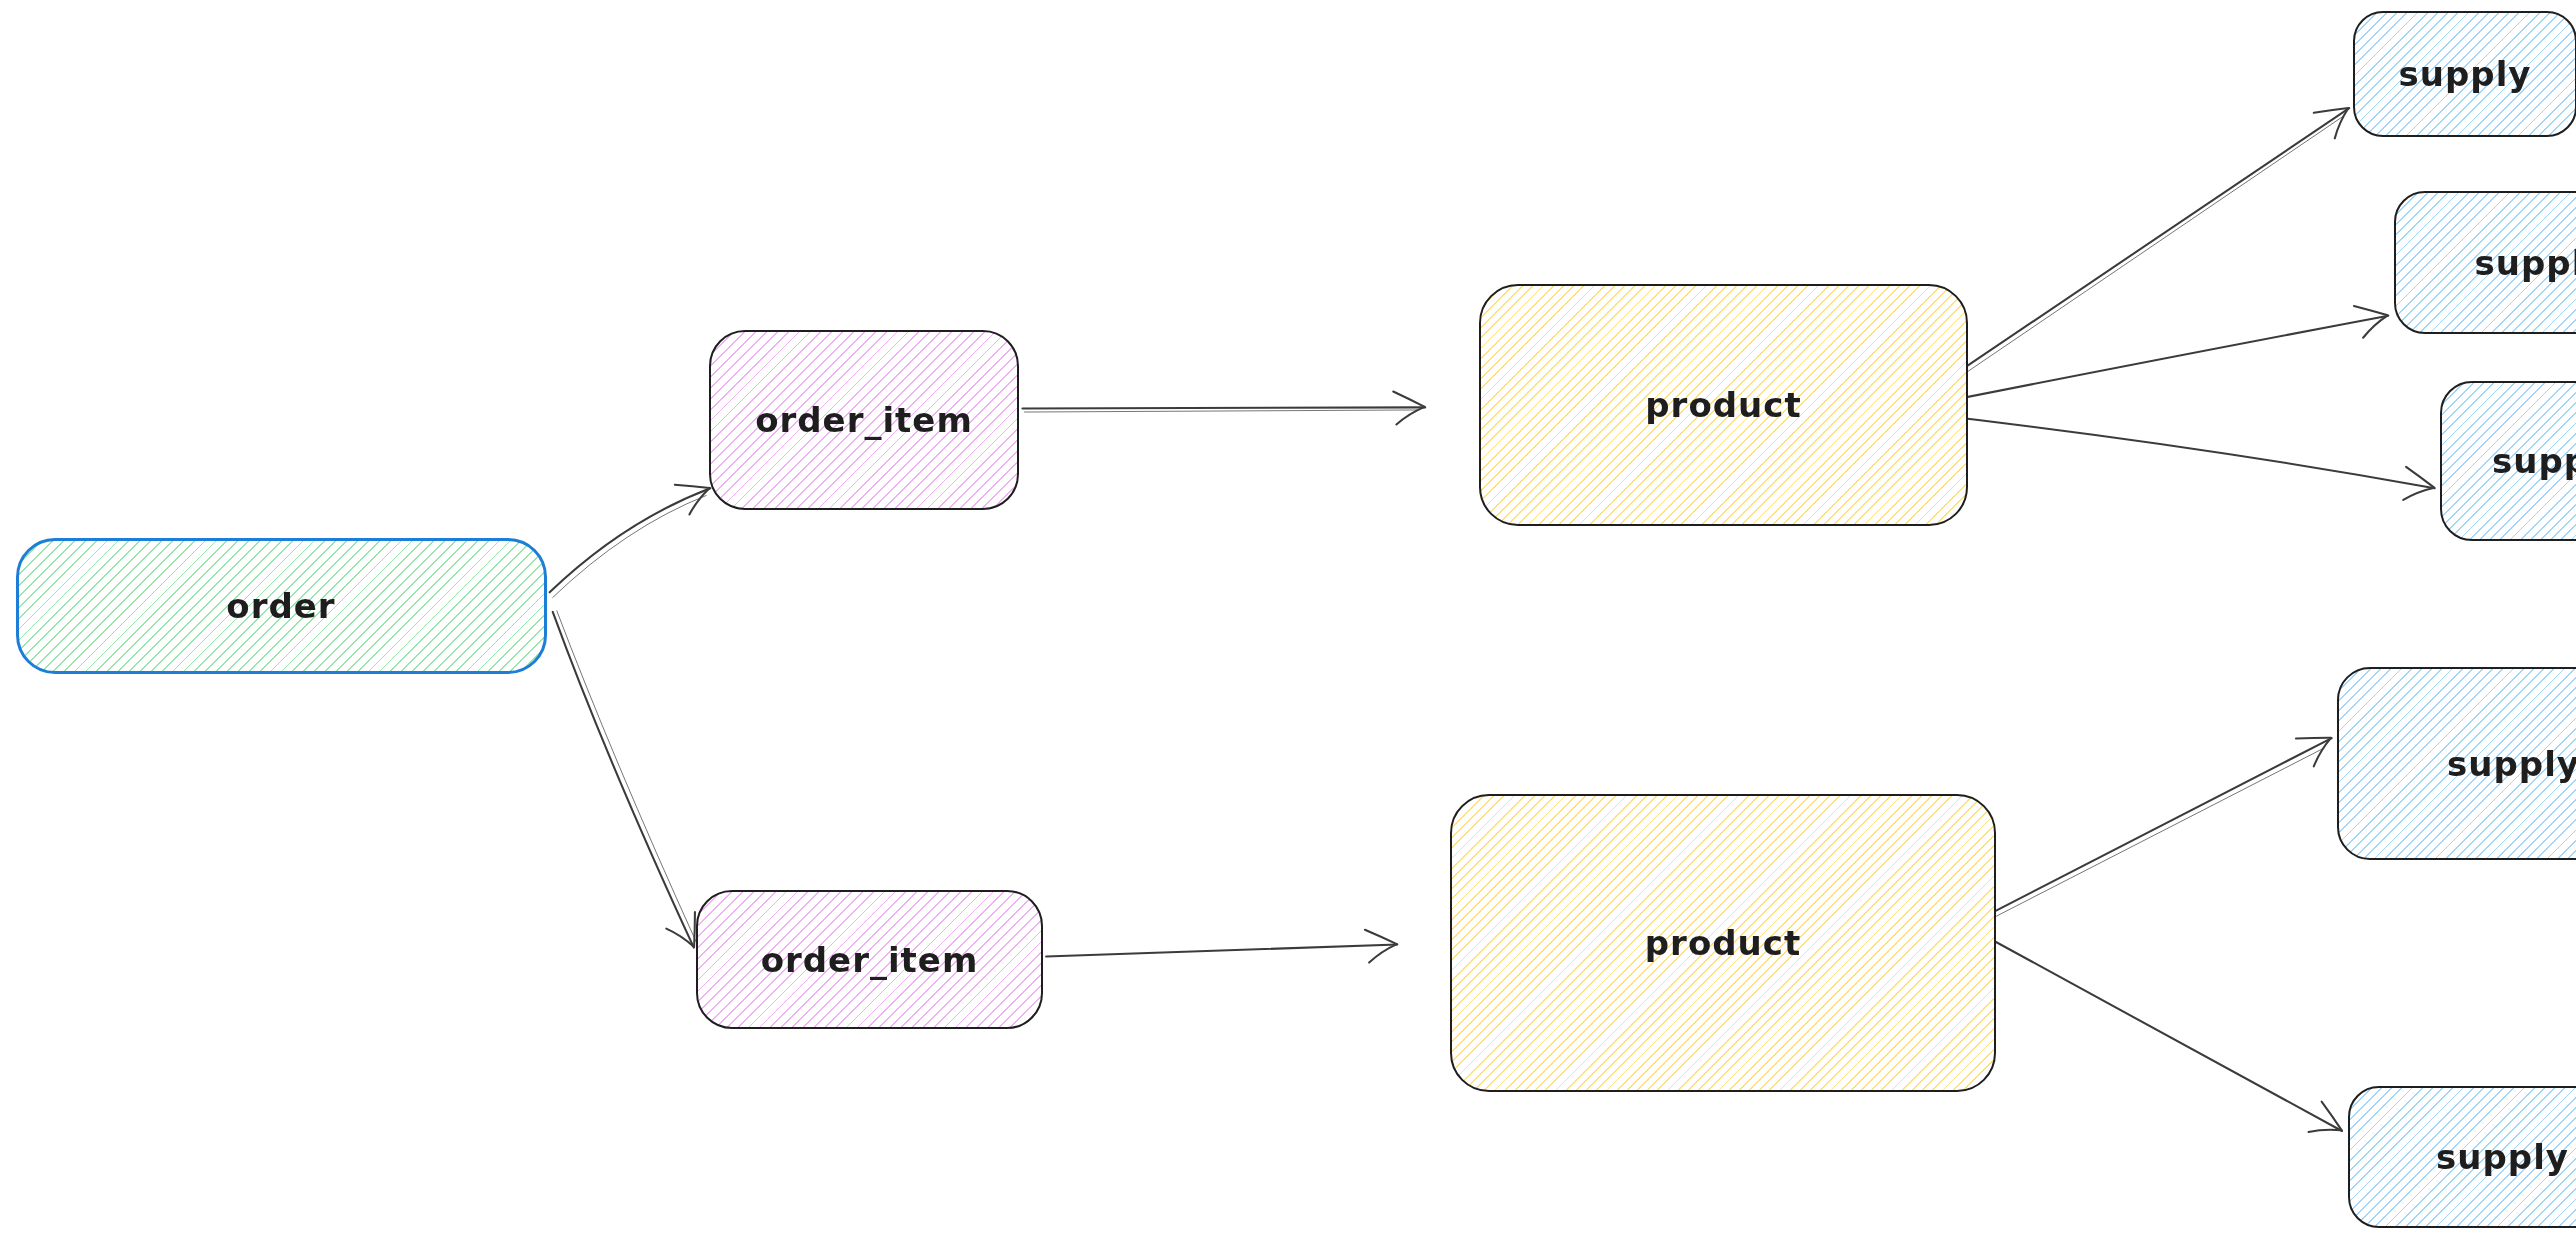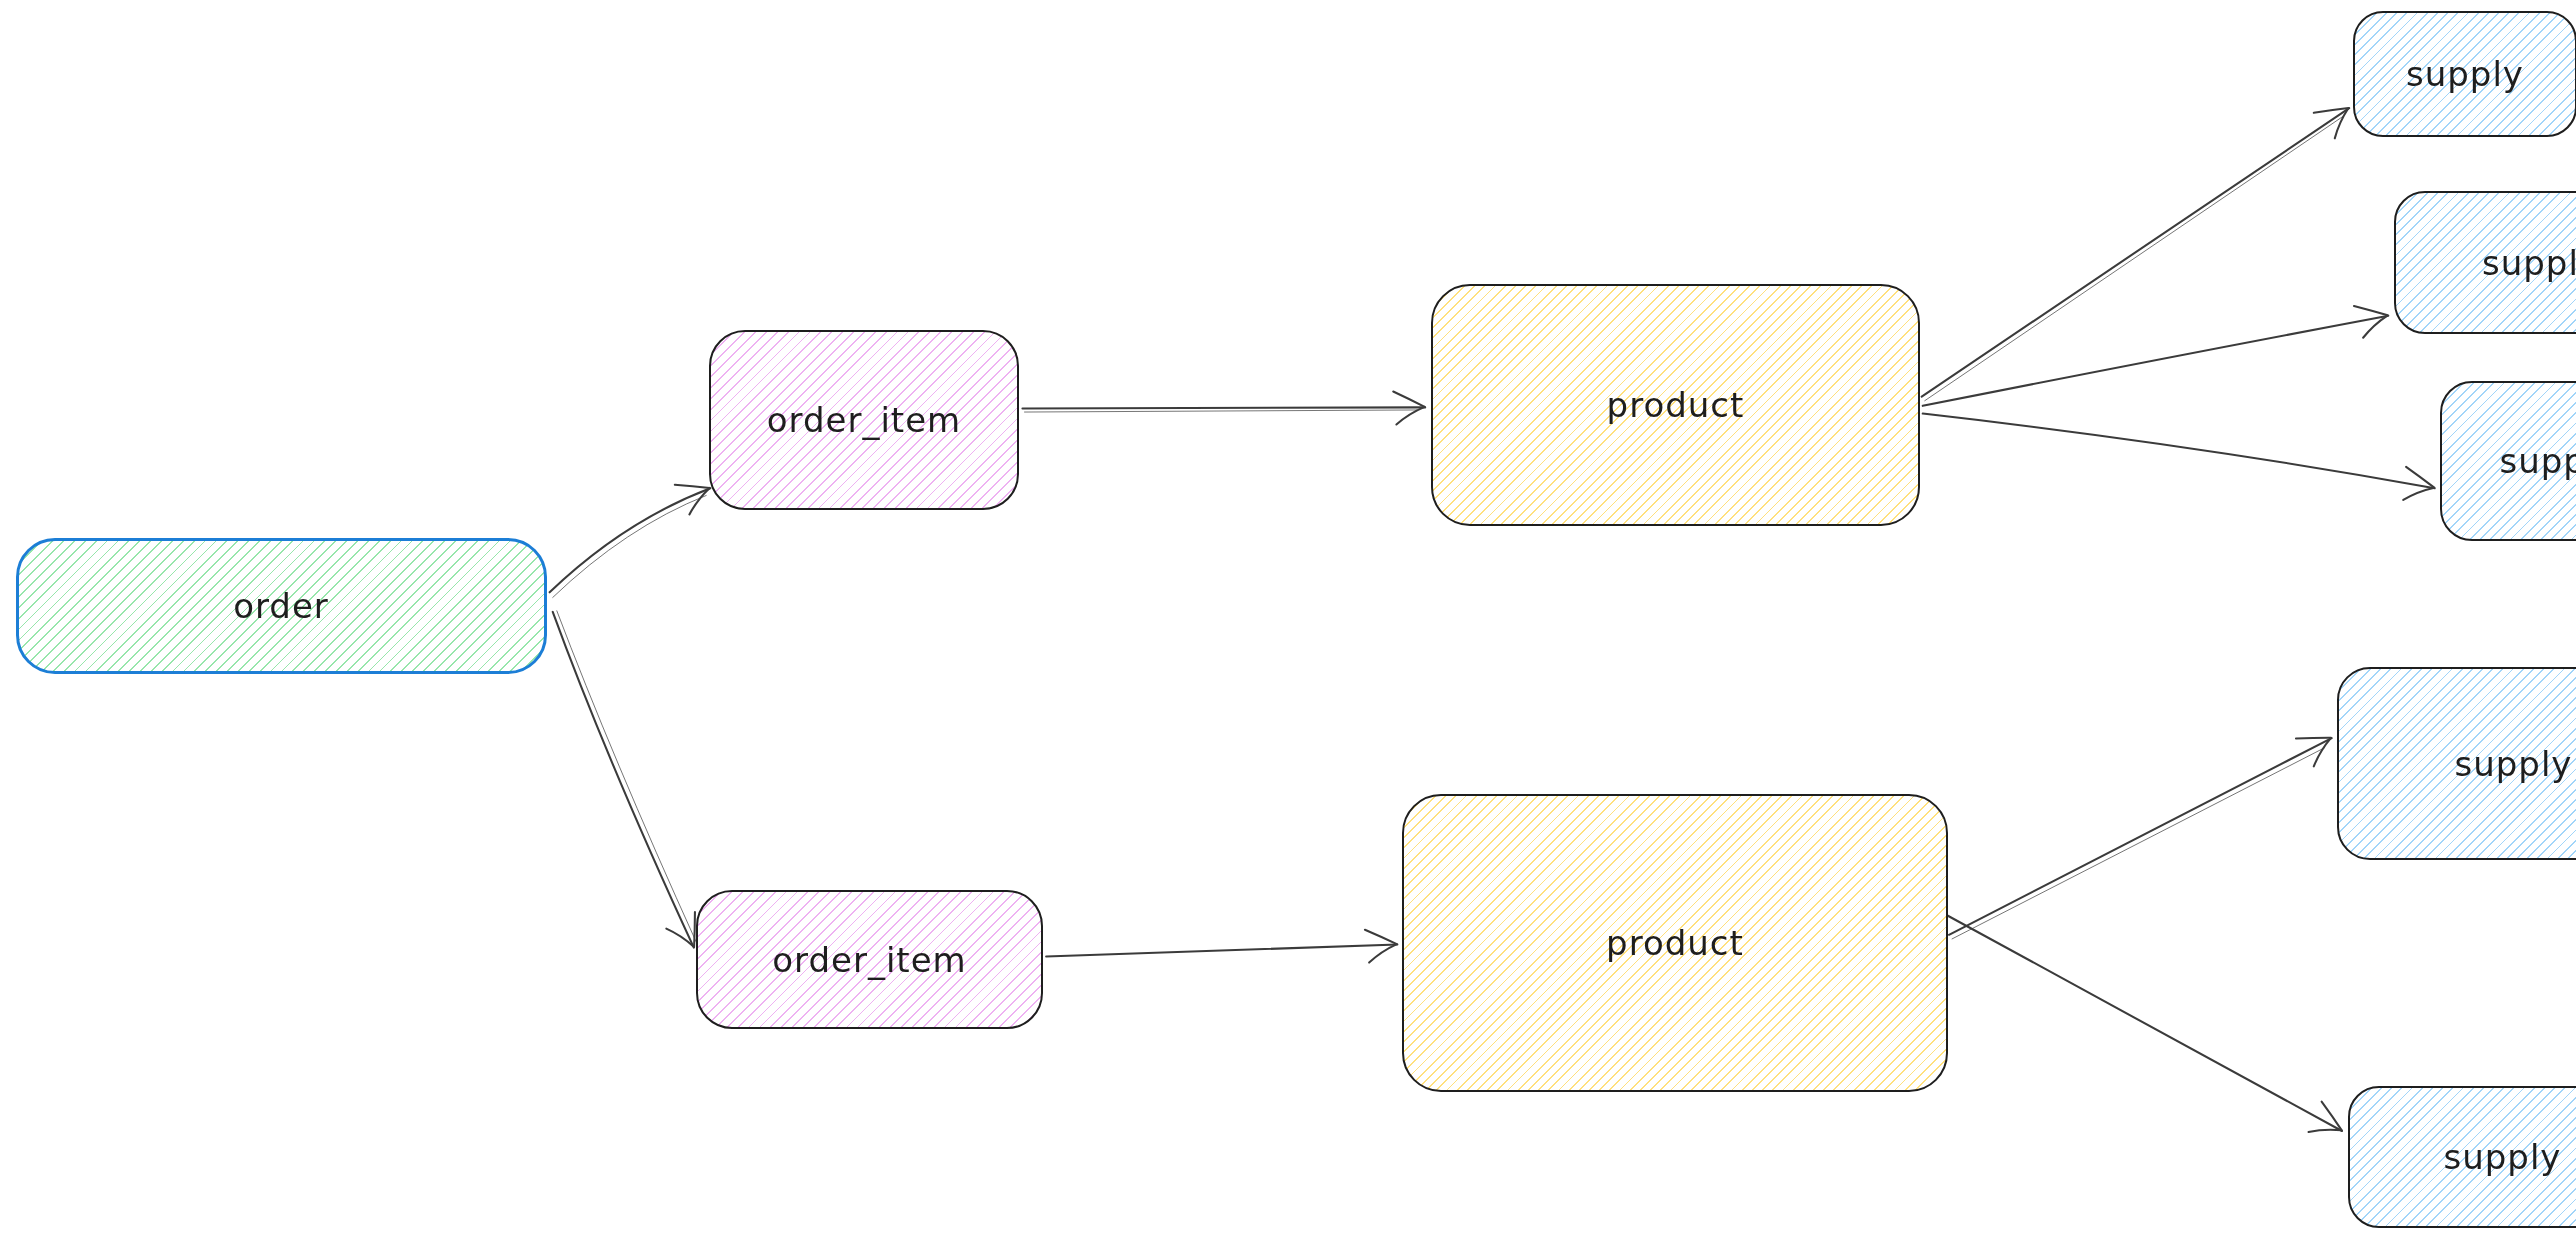--- a/index.html
+++ b/index.html
@@ -25,30 +25,30 @@
     position: absolute;
     box-sizing: border-box;
     display: flex;
     align-items: center;
     justify-content: center;
     background-color: #ffffff;
     border: 2.1px solid var(--node-stroke);
     border-radius: 36px;
     color: var(--text);
     font-size: 34px;
-    font-weight: 400;
+    font-weight: 700;
     letter-spacing: 1px;
     white-space: nowrap;
   }
   .label { pointer-events: none; }
 
   
   .hatch-green  { background-image: repeating-linear-gradient(135deg, var(--hatch-green)  0 1.3px, transparent 1.3px 7.7px); }
   .hatch-pink   { background-image: repeating-linear-gradient(135deg, var(--hatch-pink)   0 1.3px, transparent 1.3px 7.7px); }
-  .hatch-yellow { background-image: repeating-linear-gradient(135deg, var(--hatch-yellow) 0 1.3px, transparent 1.3px 7.2px); }
+  .hatch-yellow { background-image: repeating-linear-gradient(135deg, var(--hatch-yellow) 0 1.3px, transparent 1.3px 7.2px); margin-left: 48px; }
   .hatch-blue   { background-image: repeating-linear-gradient(135deg, var(--hatch-blue)   0 1.3px, transparent 1.3px 7.2px); }
 
   
   #n-order        { left: 15.5px;   top: 538px; width: 531px; height: 136px; border-color: var(--order-stroke); border-width: 3.1px; border-radius: 39px; }
   #n-oi-top       { left: 709px; top: 330px;  width: 310px;  height: 180px; }
   #n-oi-bottom    { left: 696px; top: 890px; width: 347px;  height: 139px; }
   #n-product-top  { left: 1431px; top: 284px;  width: 489px;  height: 242px; border-radius: 39px; }
   #n-product-bot  { left: 1402px; top: 794px; width: 546px; height: 298px; border-radius: 39px; }
   #n-supply-1     { left: 2353px; top: 10.8px;   width: 224px;  height: 126px; border-radius: 30px; }
   #n-supply-2     { left: 2394px; top: 191px;  width: 294px;  height: 143px; border-radius: 31px; }

